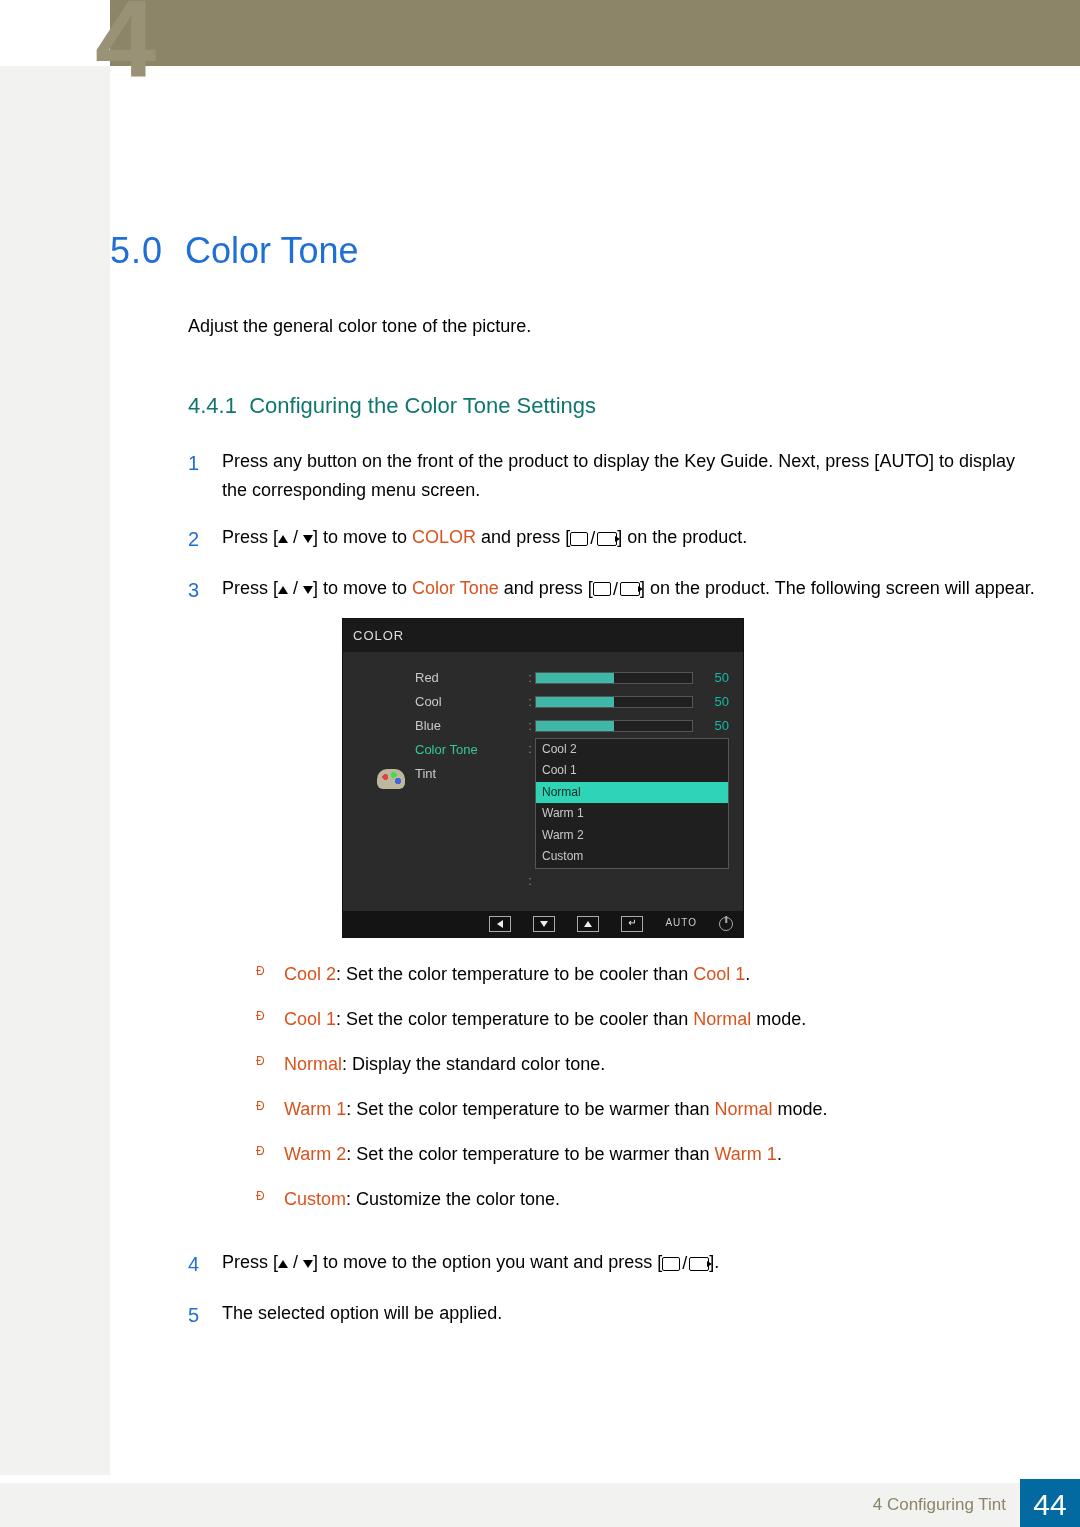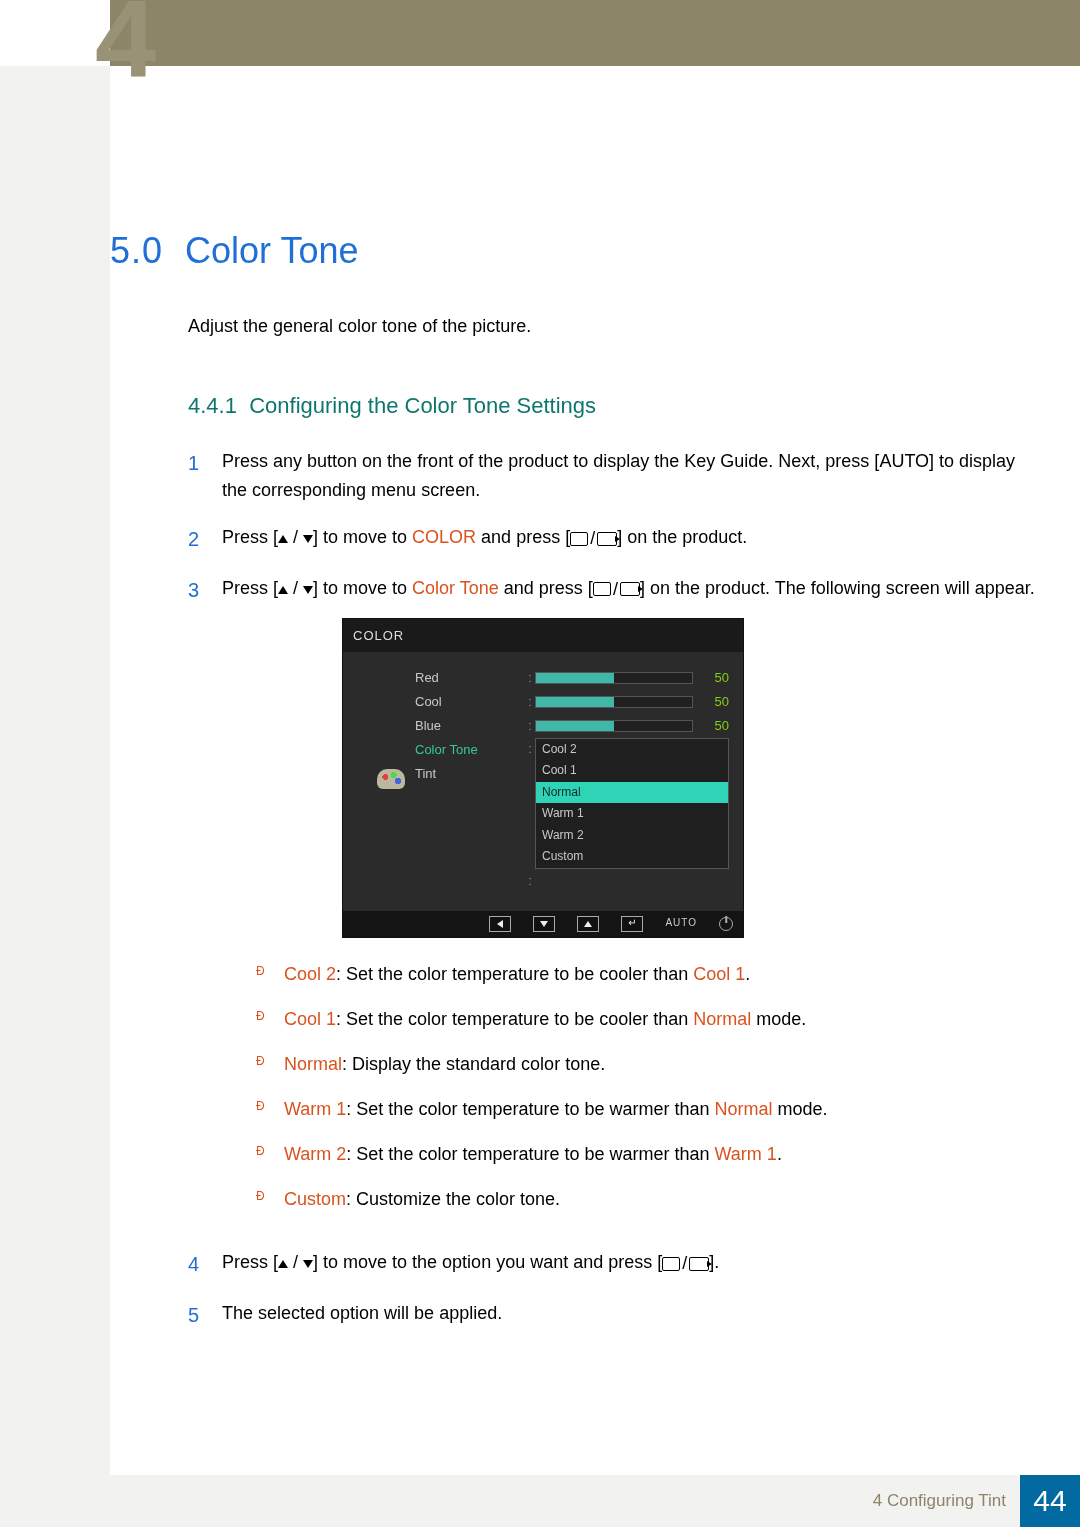--- a/index.html
+++ b/index.html
@@ -26,21 +26,21 @@
   .osd-body{display:flex;padding:14px 14px 18px 24px;}
   .osd-left{width:48px;display:flex;align-items:center;justify-content:center;}
   .palette-icon{width:28px;height:20px;border-radius:10px 10px 6px 6px;background:radial-gradient(circle at 30% 40%,#d44 0 3px,transparent 3px),radial-gradient(circle at 60% 30%,#4d4 0 3px,transparent 3px),radial-gradient(circle at 75% 60%,#46d 0 3px,transparent 3px),#bdb79e;}
   .osd-labels{width:110px;}
   .osd-labels div{height:24px;display:flex;align-items:center;}
   .osd-vals{flex:1;}
   .osd-row{height:24px;display:flex;align-items:center;}
   .colon{width:10px;text-align:center;color:#888;}
   .bar{flex:1;height:10px;background:#202020;border:1px solid #555;position:relative;margin-right:8px;}
   .bar .fill{position:absolute;left:0;top:0;bottom:0;width:50%;background:#3fb8a8;}
-  .valnum{width:28px;text-align:right;color:#84cc16;}
+  .valnum{width:28px;text-align:right;color:#14b8a6;}
   .dropdown{flex:1;border:1px solid #555;background:#1f1f1f;}
   .dropdown div{padding:1px 6px;font-size:12px;color:#c8c8c8;}
   .dropdown .sel{background:#2fd3b6;color:#0d2b26;}
   .green-label{color:#34c79a;}
   .osd-footer{background:#141414;height:26px;display:flex;align-items:center;justify-content:flex-end;padding:0 10px;gap:22px;}
   .fbtn{width:20px;height:14px;border:1px solid #aaa;display:flex;align-items:center;justify-content:center;}
   .fbtn.dark{background:#111;color:#eee;}
   .fbtn.auto{border:none;width:auto;font-size:10px;color:#ccc;letter-spacing:1px;}
   .tri-l{width:0;height:0;border-top:4px solid transparent;border-bottom:4px solid transparent;border-right:6px solid #eee;}
   .tri-d{width:0;height:0;border-left:4px solid transparent;border-right:4px solid transparent;border-top:6px solid #eee;}
@@ -53,21 +53,21 @@
   .caret.down{border-width:8px 5px 0 5px;border-color:#000 transparent transparent transparent;}
   .icon-enter{display:inline-block;vertical-align:middle;}
   .icon-enter .a{display:inline-block;width:16px;height:12px;border:1.5px solid #000;border-radius:2px;vertical-align:middle;}
   .icon-enter .sl{display:inline-block;margin:0 2px;vertical-align:middle;}
   .icon-enter .b{display:inline-block;width:18px;height:12px;border:1.5px solid #000;border-radius:2px;vertical-align:middle;position:relative;}
   .icon-enter .b::after{content:"";position:absolute;right:-4px;top:3px;width:0;height:0;border-top:3px solid transparent;border-bottom:3px solid transparent;border-left:5px solid #000;}
   .bullets{margin:2px 0 0 34px;}
   .bullet{display:flex;margin-bottom:16px;}
   .bullet .dot{width:28px;flex:0 0 28px;color:#d9531e;font-size:12px;line-height:22px;}
   .bullet .bt{flex:1;}
-  .footer{position:absolute;left:0;right:0;bottom:0;height:52px;background:#f2f2f0;display:flex;align-items:center;justify-content:flex-end;padding-right:0;}
+  .footer{position:absolute;left:0;right:0;bottom:0;height:44px;background:#f2f2f0;display:flex;align-items:center;justify-content:flex-end;padding-right:0;}
   .footer-txt{color:#8d8568;font-size:17px;margin-right:14px;}
   .page-no{width:60px;height:52px;background:#0369a1;color:#fff;font-size:30px;display:flex;align-items:center;justify-content:center;}
   .chapter-watermark{position:absolute;left:95px;top:-26px;font-size:110px;color:#9a9276;font-weight:700;z-index:0;pointer-events:none;}
 </style>
 </head>
 <body>
 
 <div class="page">
 
   <div class="top-bar">

